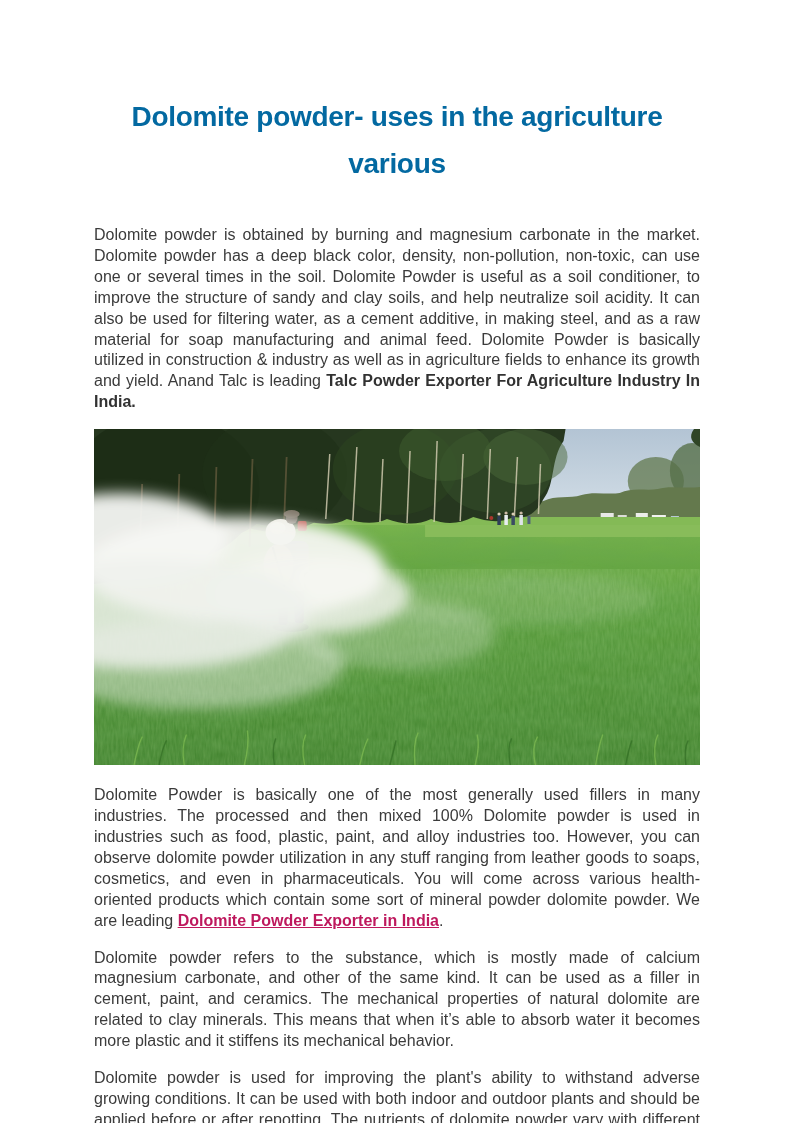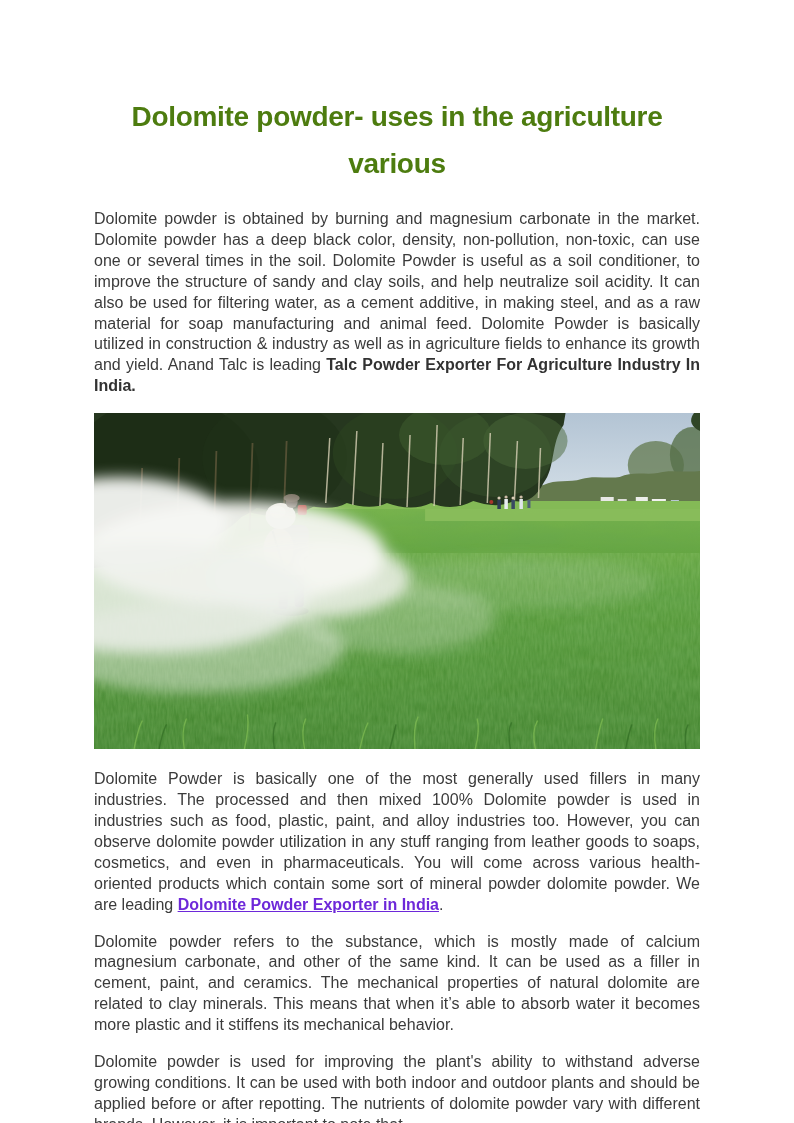--- a/index.html
+++ b/index.html
@@ -3,37 +3,37 @@
 <meta charset="utf-8">
 <style>
   html,body { margin:0; padding:0; background:#ffffff; }
   body { font-family:"Liberation Sans",sans-serif; }
   .page {
     width:794px; height:1123px; background:#ffffff;
     box-sizing:border-box; padding:93px 94px 0 94px;
     overflow:hidden; position:relative;
   }
   h1.doc-title {
-    margin:0 0 22px 0; text-align:center;
+    margin:0 0 38px 0; text-align:center;
     font-size:28px; line-height:47px; font-weight:bold;
-    color:#4d7c0f; letter-spacing:-0.3px;
+    color:#0369a1; letter-spacing:-0.3px;
   }
   .title-line { display:block; }
   p.body-par {
     margin:0 0 16px 0;
     font-size:16px; line-height:20.9px;
     color:#3b3b3b; text-align:justify;
   }
   p.body-par strong { color:#323232; }
   figure.photo {
     margin:14px 0 20px 0; padding:0;
     width:606px; height:336px; line-height:0;
   }
   a.doc-link {
-    color:#6d28d9; font-weight:bold; text-decoration:underline;
+    color:#be185d; font-weight:bold; text-decoration:underline;
     cursor:pointer;
   }
 </style>
 </head>
 <body>
 
 <div class="page">
 
   <h1 class="doc-title">
     <span class="title-line">Dolomite powder- uses in the agriculture</span>

